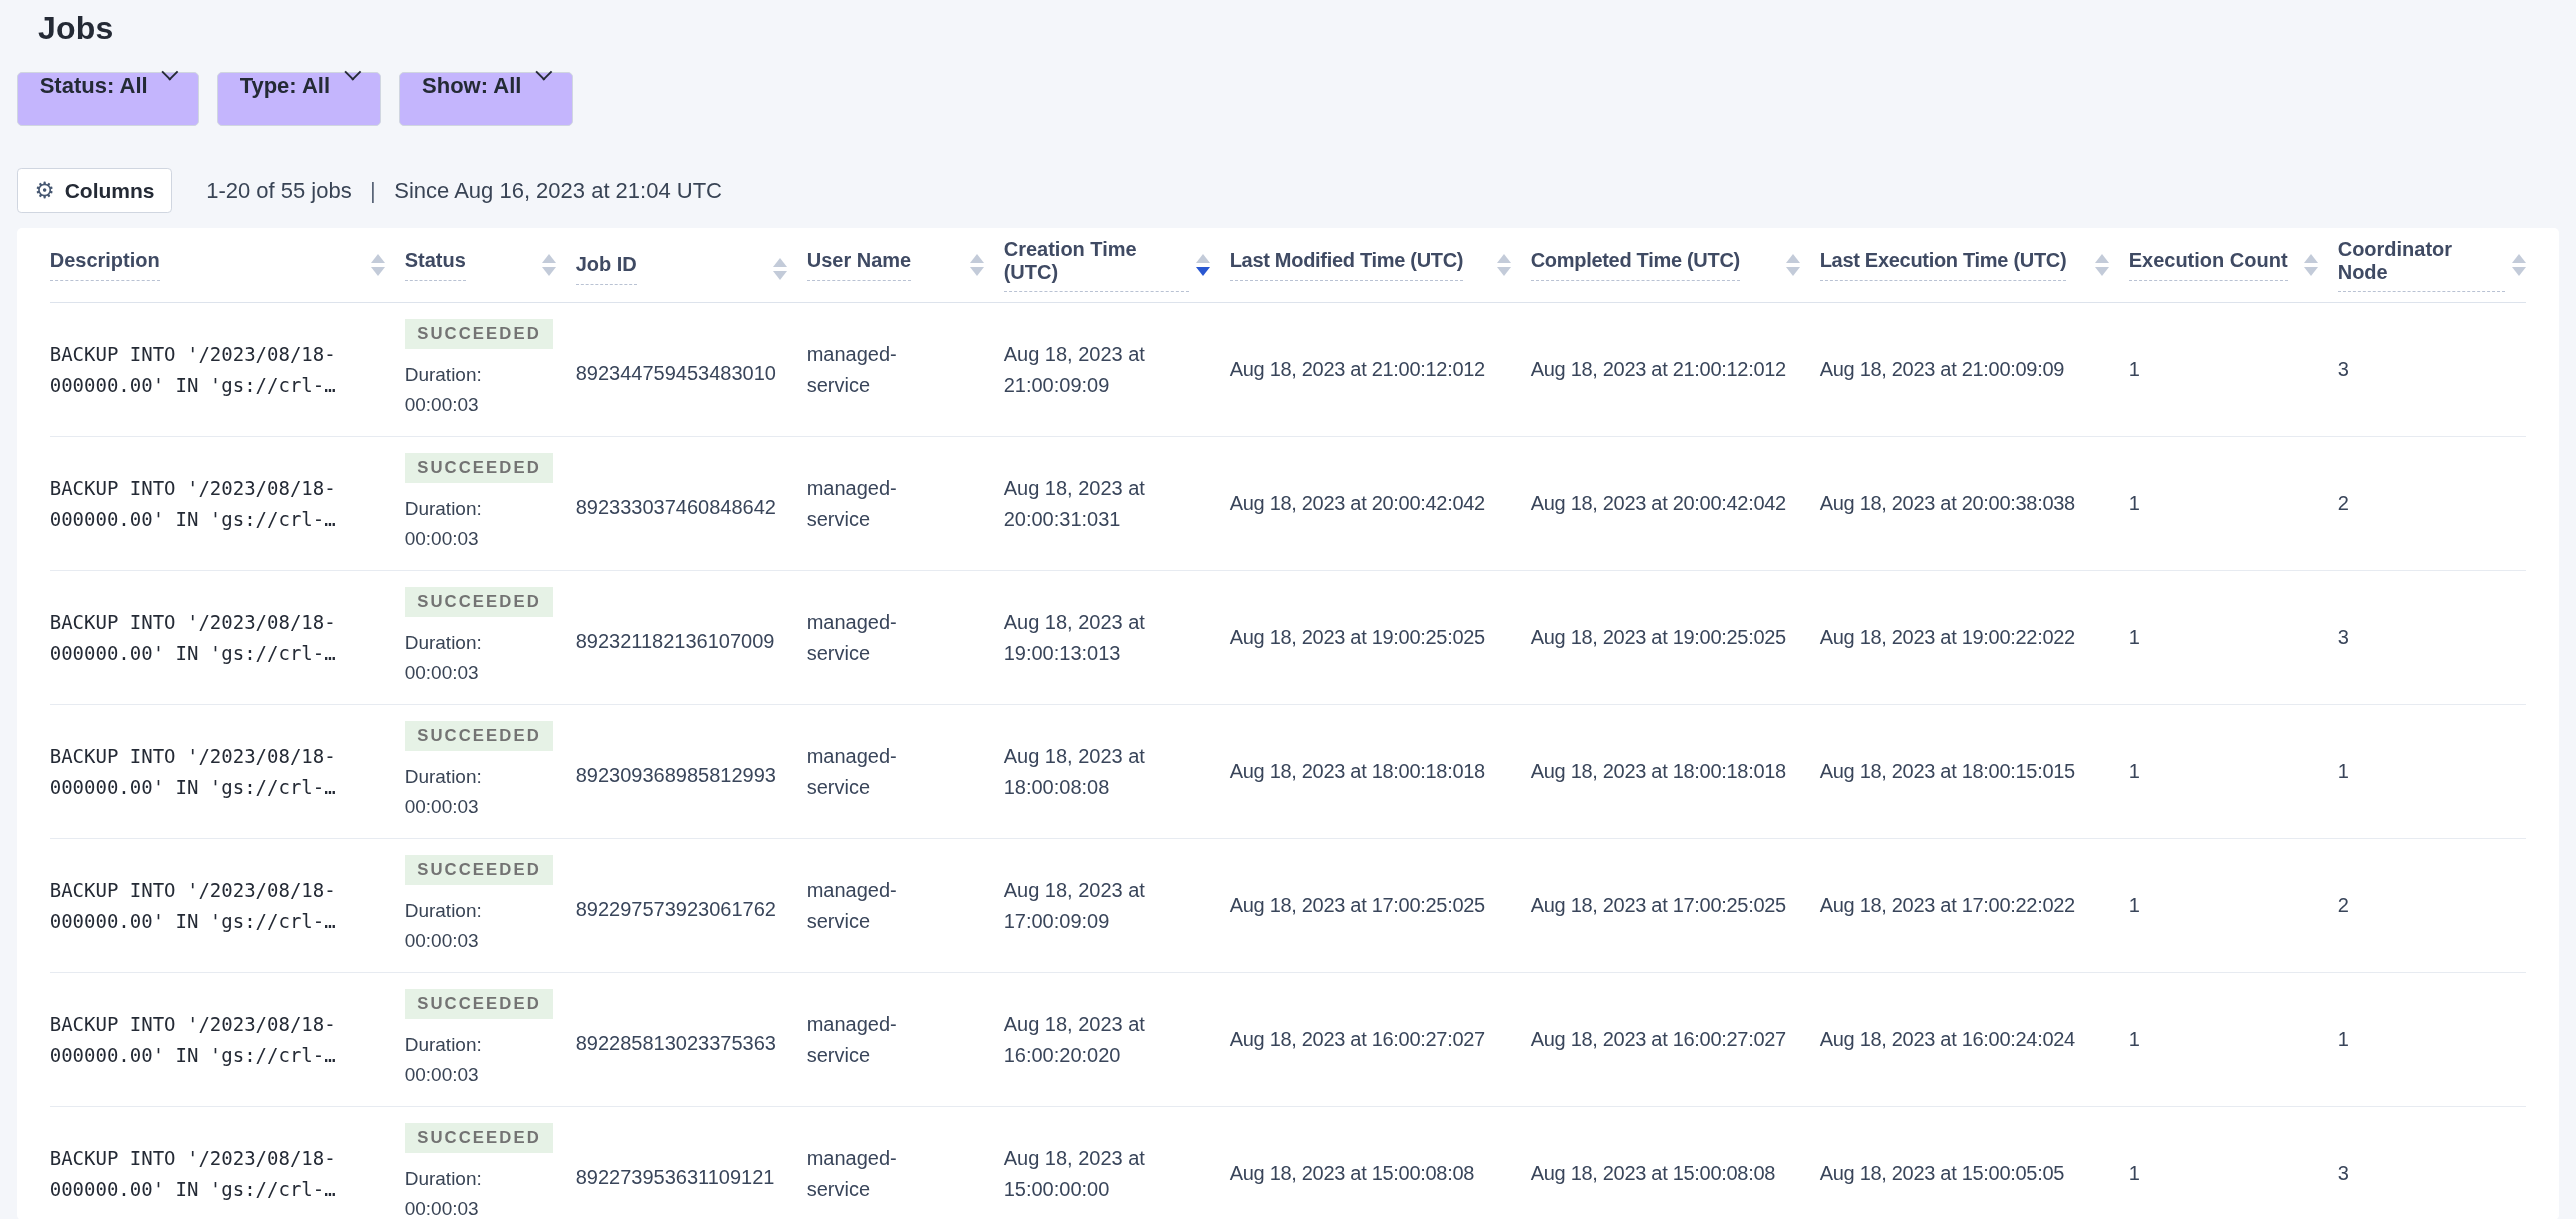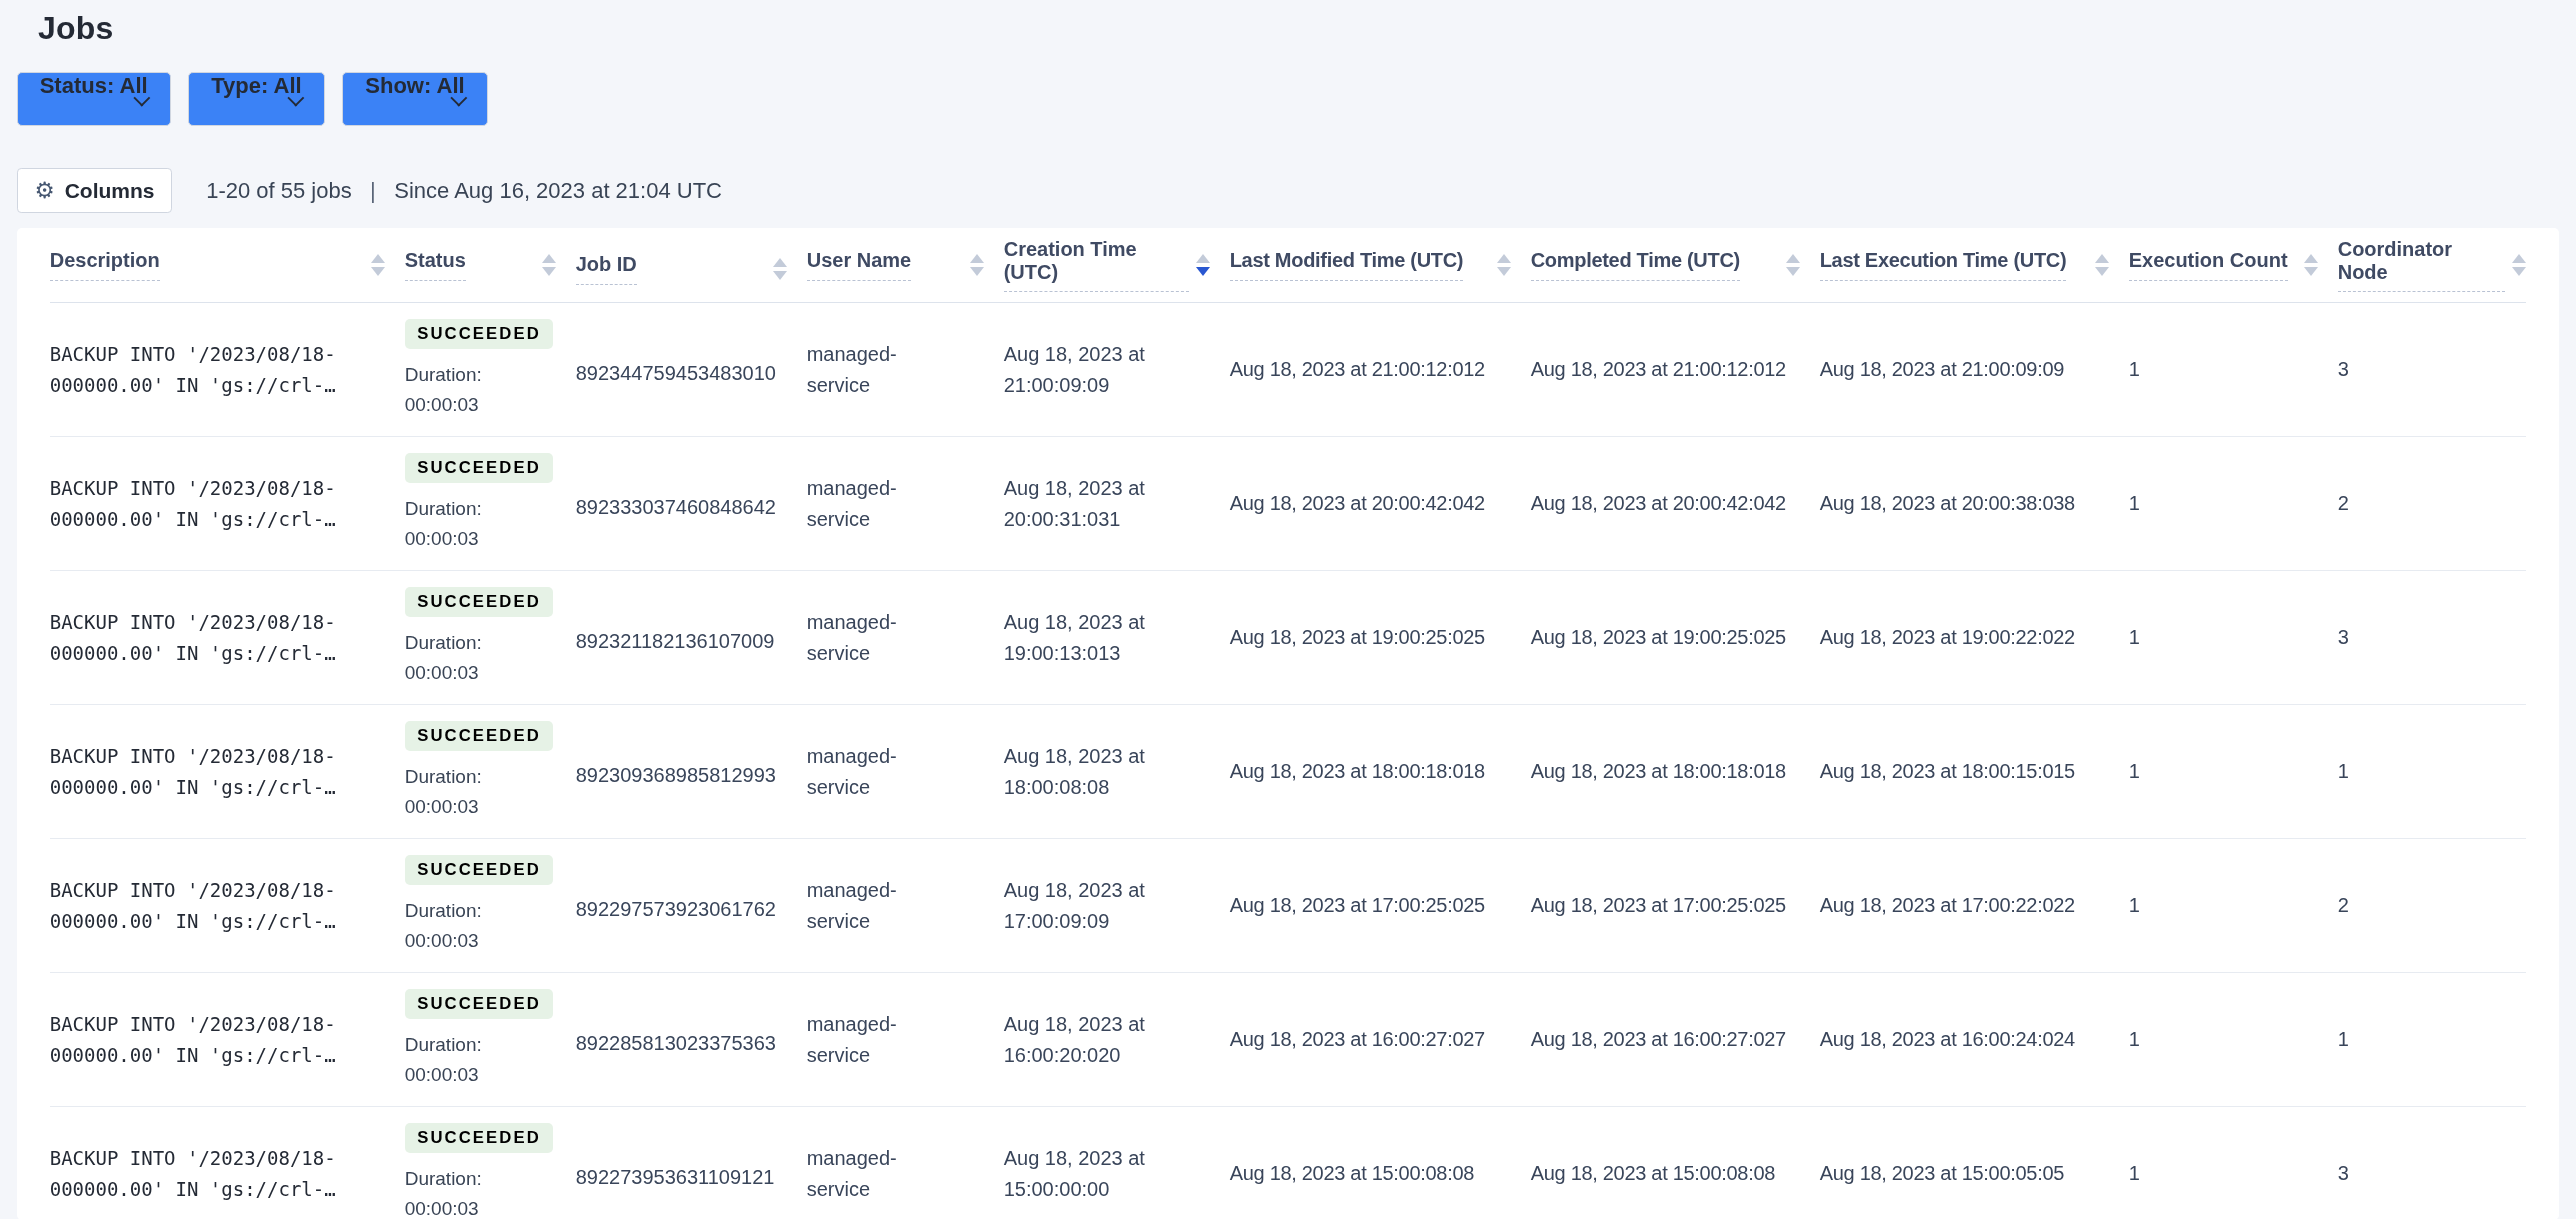--- a/index.html
+++ b/index.html
@@ -10,26 +10,25 @@
     color:#39455a;
   }
   .page-title {
     margin:10px 0 0 38px;
     font-size:32px; line-height:37px; font-weight:700;
     color:#242a35; letter-spacing:0.2px;
   }
   
   .filters { margin:25px 0 0 16.7px; display:flex; gap:17.6px; }
   .filter-btn {
-    height:54px; background:#3b82f6;
+    height:54px; background:#c4b5fd;
     border:0.8px solid #d0d6e0; border-radius:5px;
-    display:flex; align-items:flex-end; padding:0 22px;
+    display:flex; align-items:flex-start; padding:0 22px;
     font-size:22px; font-weight:700; color:#242a35;
     cursor:pointer;
-    flex-direction:column;
   }
   .chevron {
     width:11.7px; height:11.7px; margin-left:16.7px; margin-top:-6.7px;
     border-right:2.5px solid #242a35; border-bottom:2.5px solid #242a35;
     transform:rotate(45deg);
   }
   
   .toolbar { margin:42px 0 0 16.7px; display:flex; align-items:center; }
   .columns-btn {
     height:45px; background:#fff;
@@ -65,23 +64,23 @@
   .td { padding-right:20px; font-size:20px; color:#39455a; }
   
   .c0{width:355px;} .c1{width:171px;} .c2{width:231px;margin-top:8px;} .c3{width:197px;align-items:center;} .c4{width:226px;}
   .c5{width:301px;} .c6{width:289px;} .c7{width:309px;} .c8{width:209px;} .c9{width:188px; padding-right:0;}
   .c5,.c6,.c7 { white-space:nowrap; letter-spacing:-0.3px; }
   .desc {
     font-family:"DejaVu Sans Mono", monospace;
     font-size:19px; line-height:31px; color:#242a35; cursor:pointer;
   }
   .badge {
-    display:inline-block; background:#e6f2e6; color:#000000;
+    display:inline-block; background:#e6f2e6; color:#737373;
     font-size:16.7px; font-weight:700; letter-spacing:2.1px;
-    padding:5.9px 12.5px; border-radius:5px; line-height:18.4px;
+    padding:5.9px 12.5px; border-radius:0; line-height:18.4px;
   }
   .duration { margin-top:11px; font-size:19px; line-height:30px; color:#394455; }
   .wrap2 { line-height:31px; }
   .user-name { display:inline-block; max-width:134px; line-height:31px; }
 </style>
 </head>
 <body>
 
 <h1 class="page-title">Jobs</h1>
 

